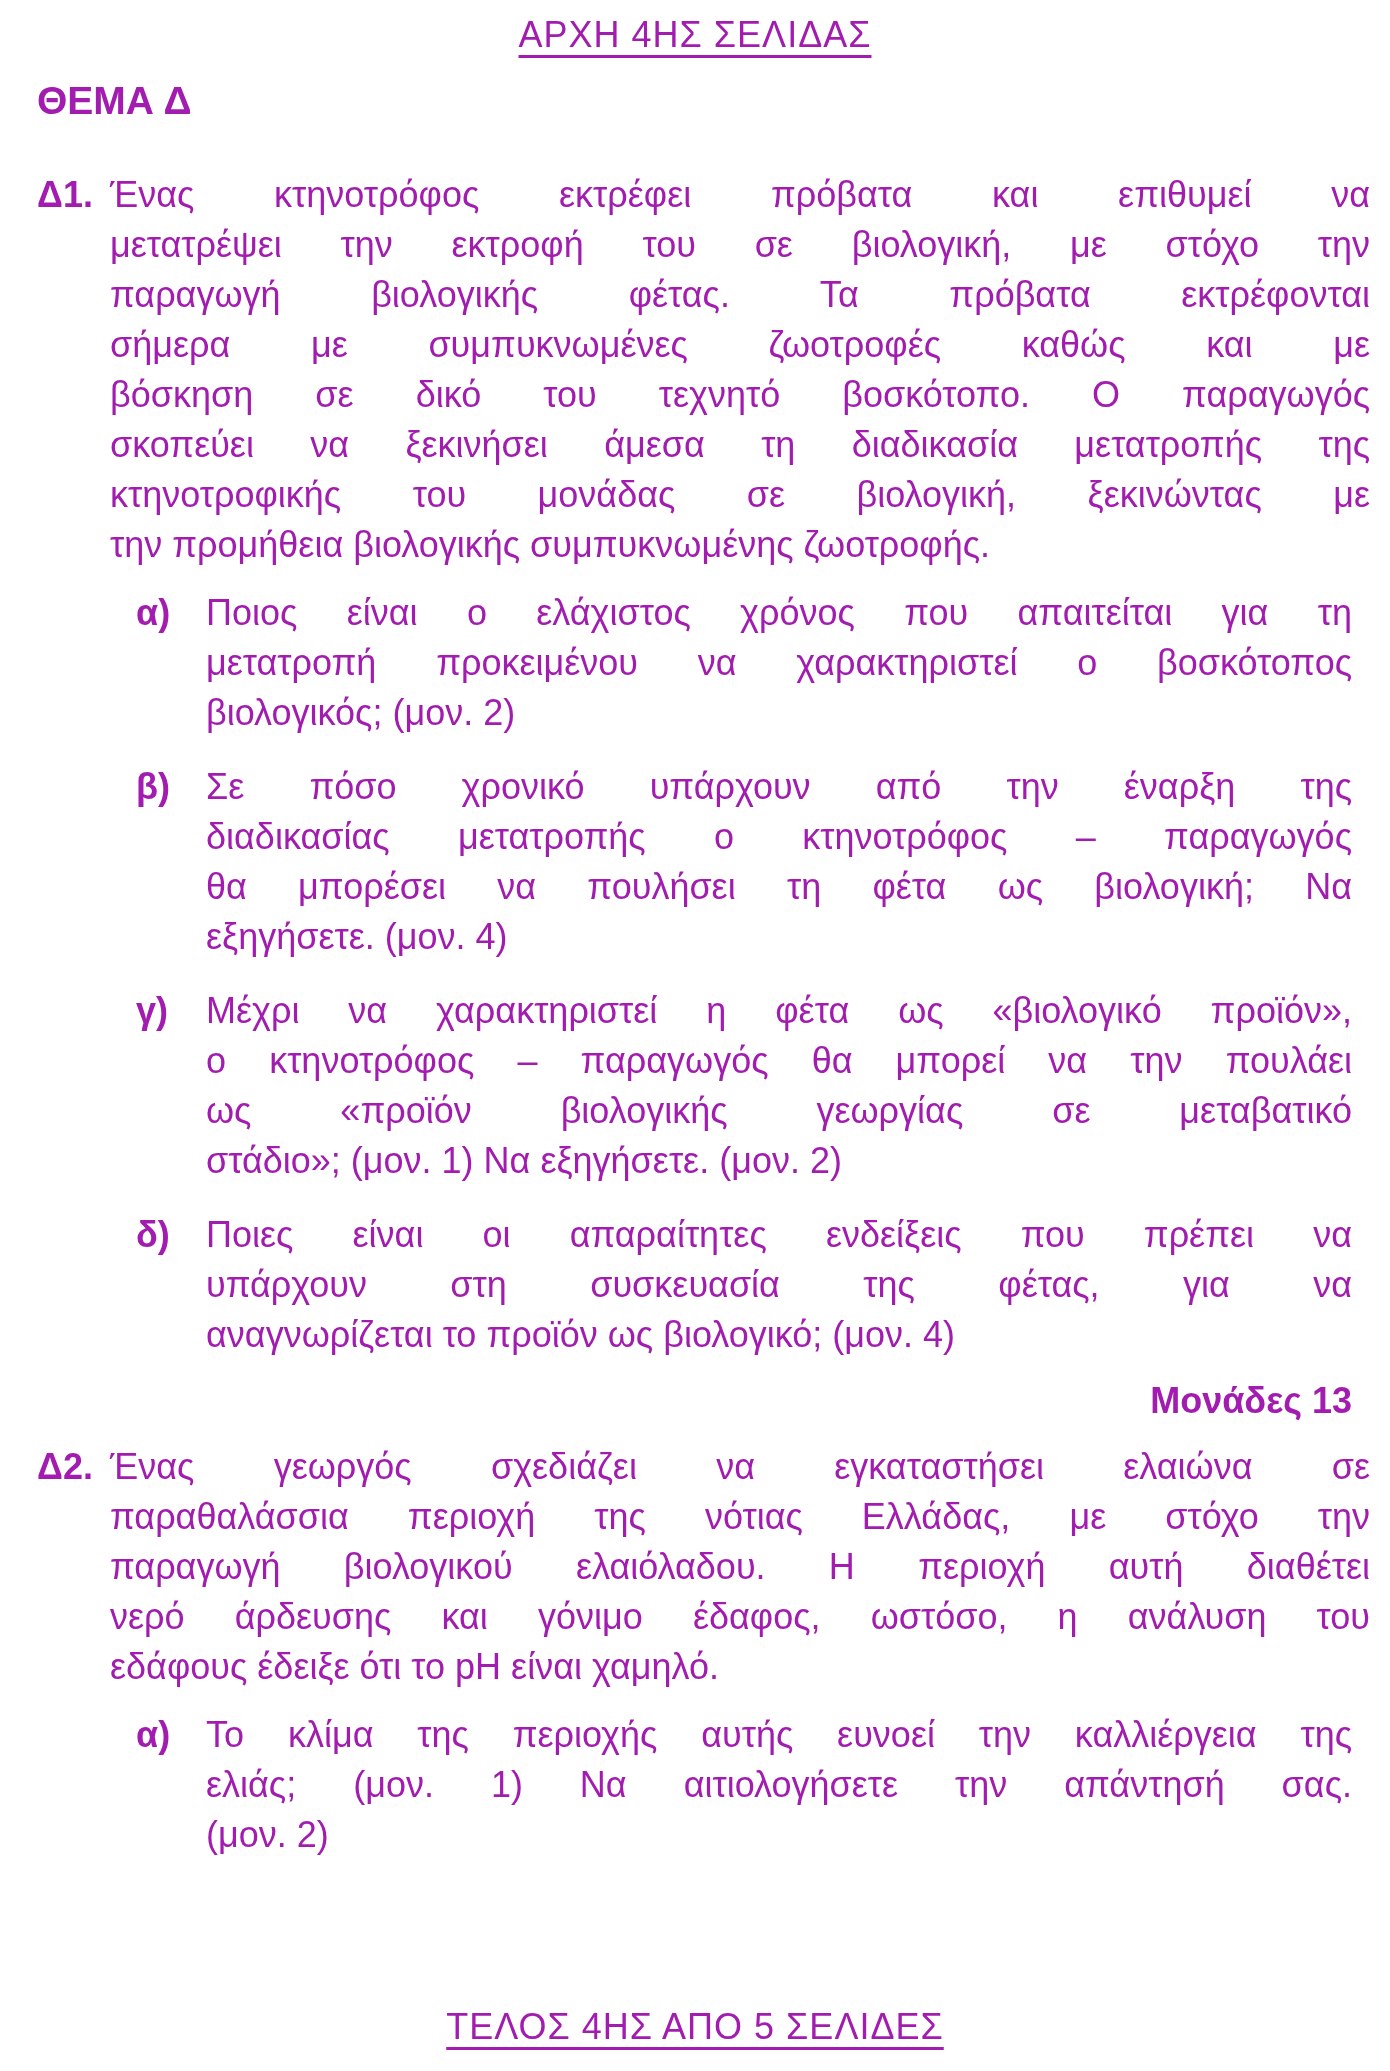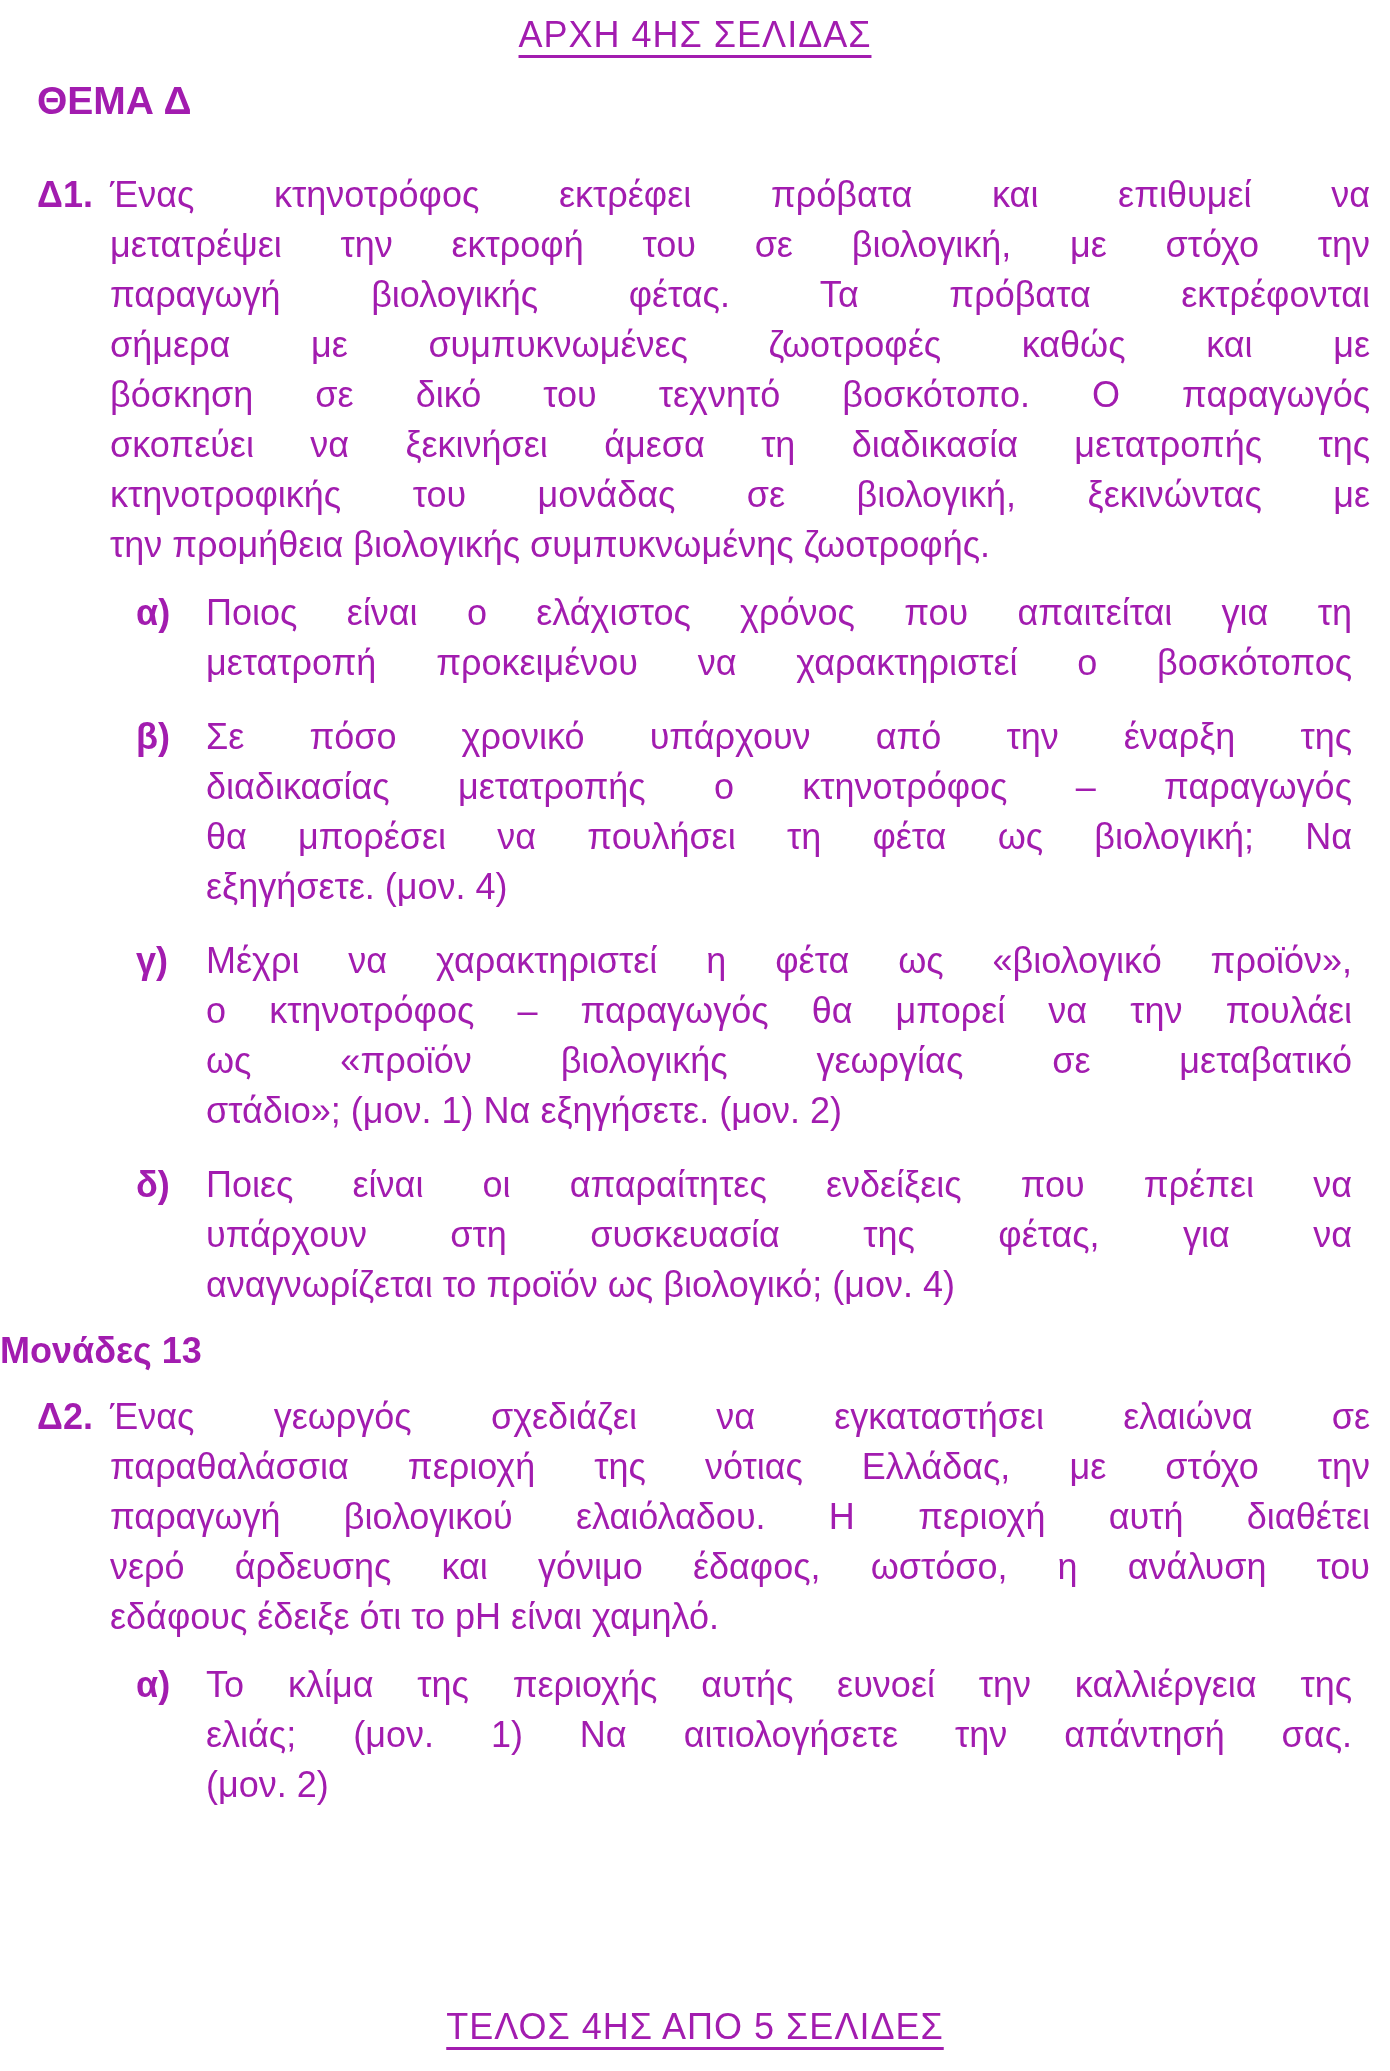--- a/index.html
+++ b/index.html
@@ -64,20 +64,21 @@
   .ln {
     text-align: justify;
     text-align-last: justify;
   }
   .ln.last {
     text-align: justify;
     text-align-last: left;
   }
   .points {
     font-weight: 700;
+    text-align: right;
     padding-right: 38px;
     margin-top: -8px;
     margin-bottom: 16px;
   }
   .footer {
     position: absolute;
     top: 2002px; left: 0;
     width: 100%;
     text-align: center;
   }
@@ -105,20 +106,21 @@
           <div class="ln">σκοπεύει να ξεκινήσει άμεσα τη διαδικασία μετατροπής της</div>
           <div class="ln">κτηνοτροφικής του μονάδας σε βιολογική, ξεκινώντας με</div>
           <div class="ln last">την προμήθεια βιολογικής συμπυκνωμένης ζωοτροφής.</div>
         </div>
       </div>
       <div class="sub">
         <div class="qlabel">α)</div>
         <div class="qbody">
           <div class="ln">Ποιος είναι ο ελάχιστος χρόνος που απαιτείται για τη</div>
           <div class="ln">μετατροπή προκειμένου να χαρακτηριστεί ο βοσκότοπος</div>
+          <div class="ln last">βιολογικός; (μον. 2)</div>
         </div>
       </div>
       <div class="sub">
         <div class="qlabel">β)</div>
         <div class="qbody">
           <div class="ln">Σε πόσο χρονικό υπάρχουν από την έναρξη της</div>
           <div class="ln">διαδικασίας μετατροπής ο κτηνοτρόφος – παραγωγός</div>
           <div class="ln">θα μπορέσει να πουλήσει τη φέτα ως βιολογική; Να</div>
           <div class="ln last">εξηγήσετε. (μον. 4)</div>
         </div>

